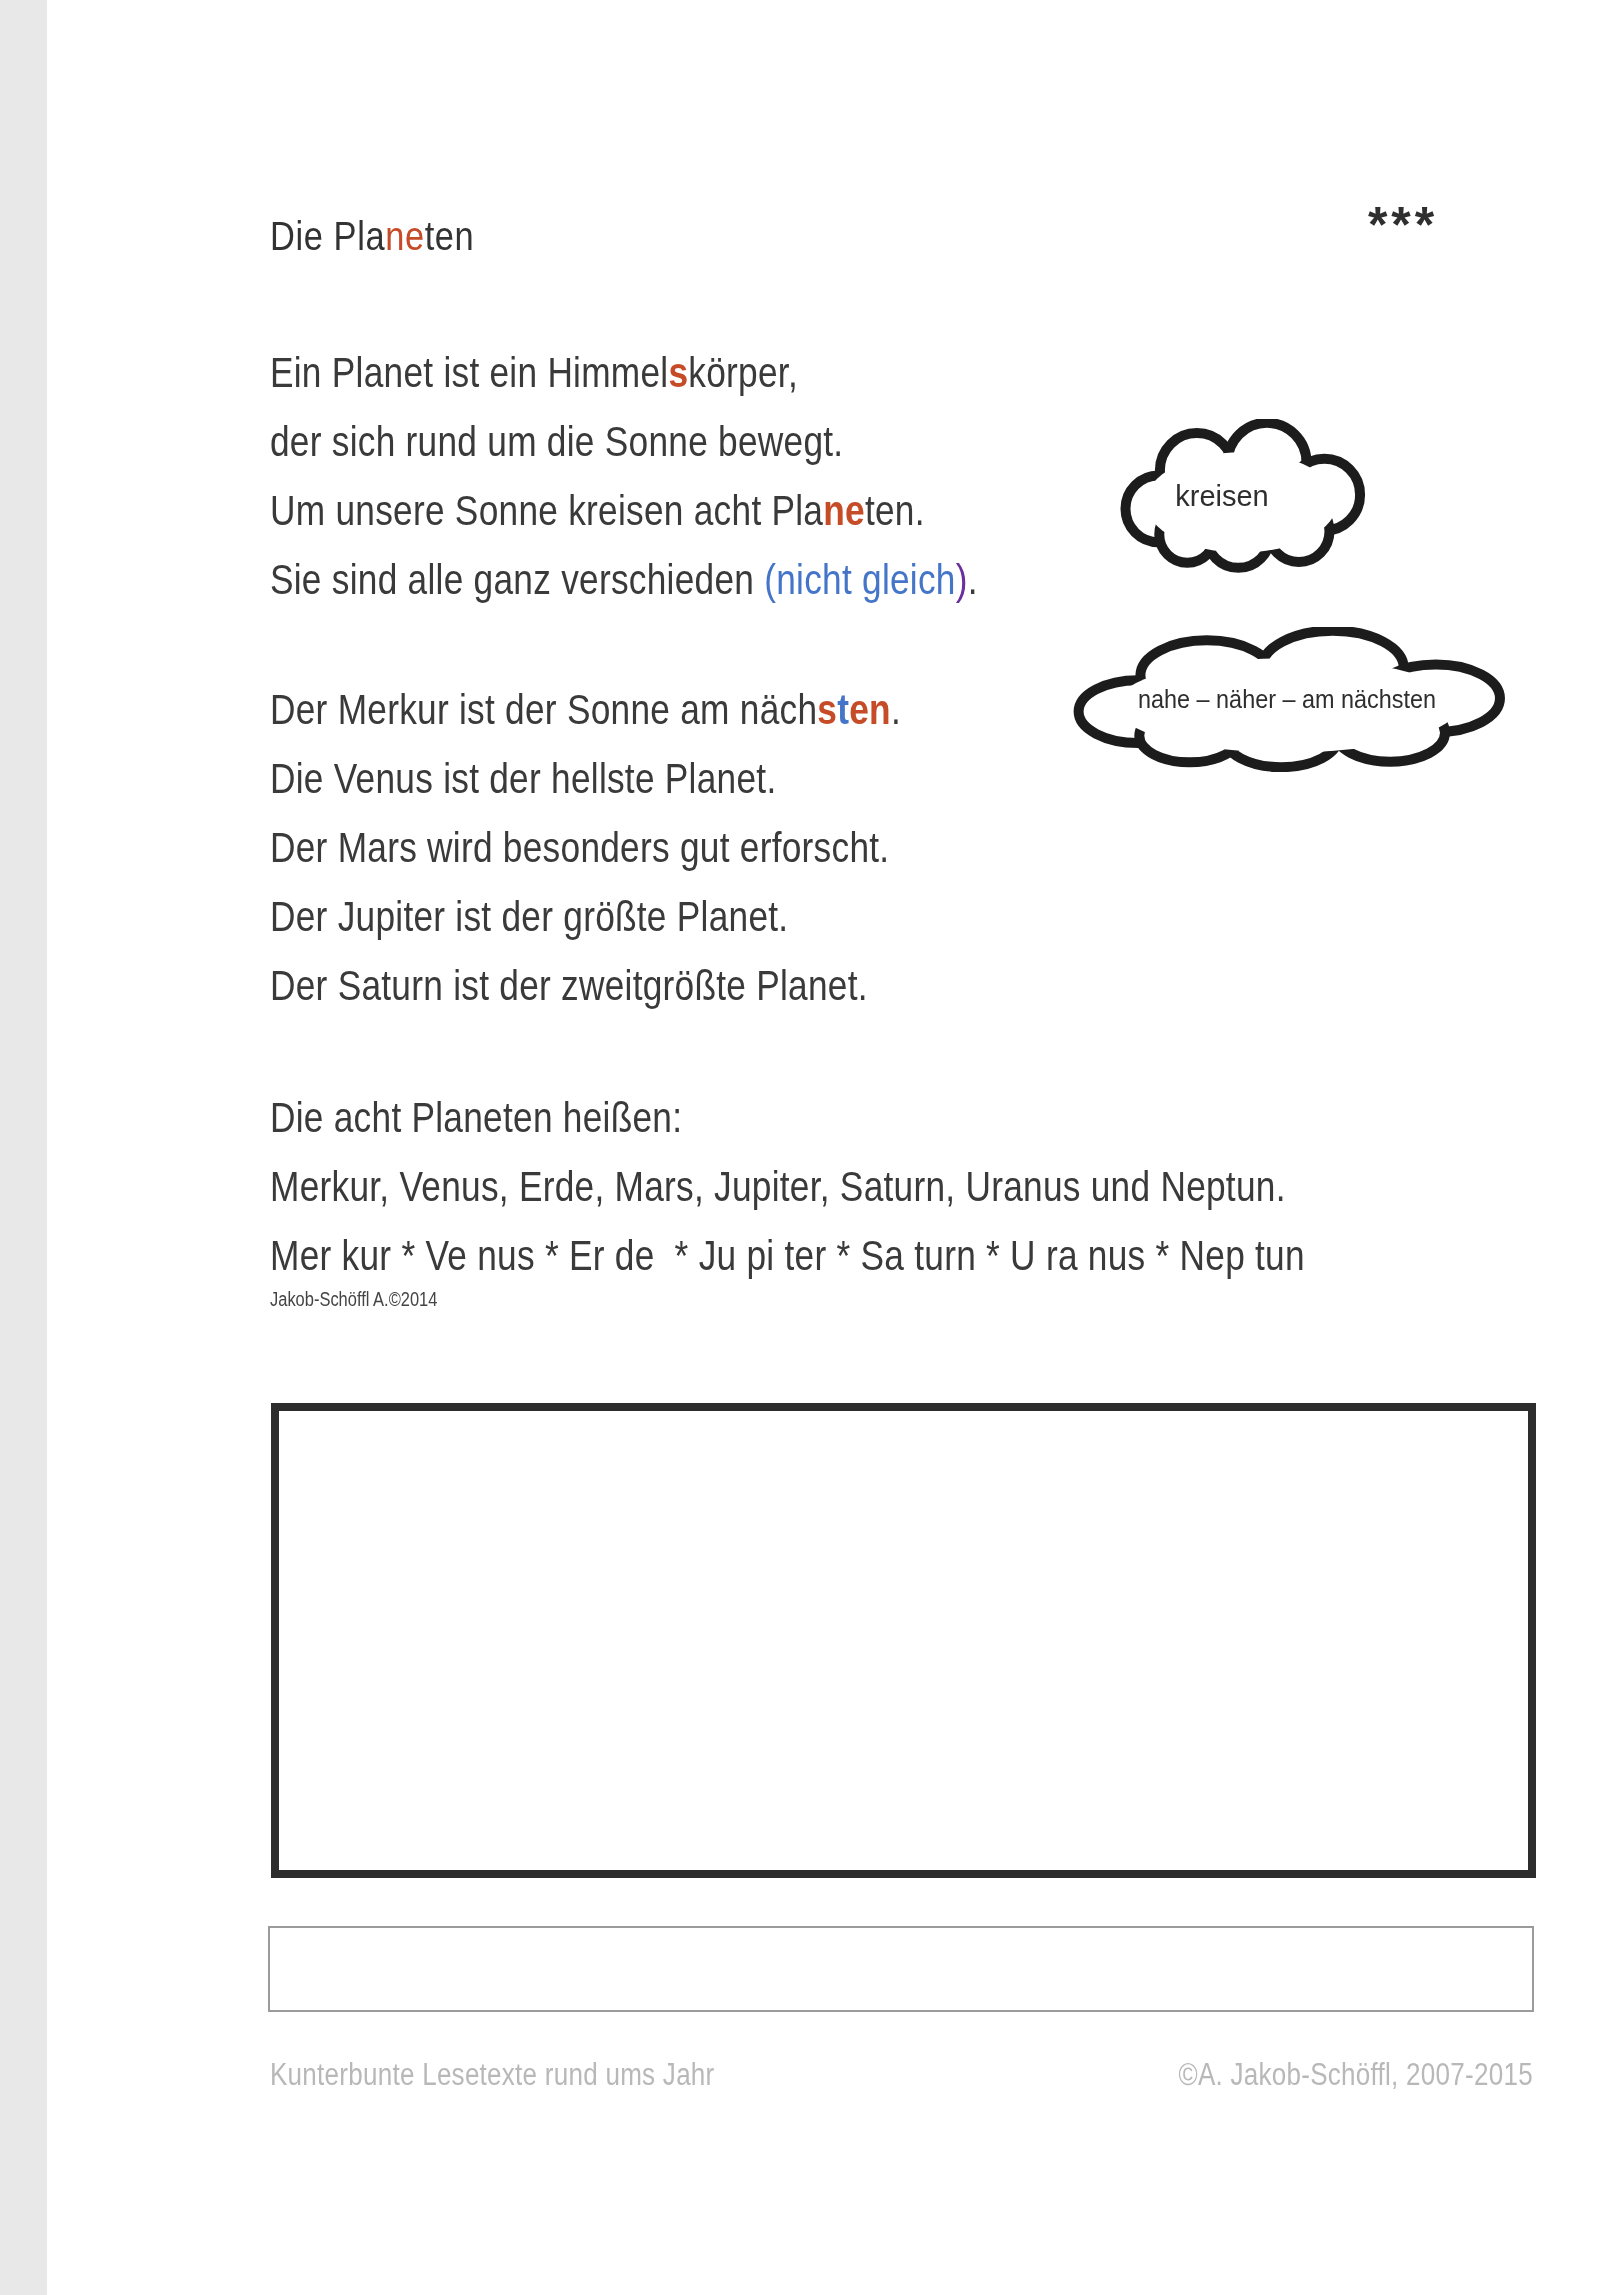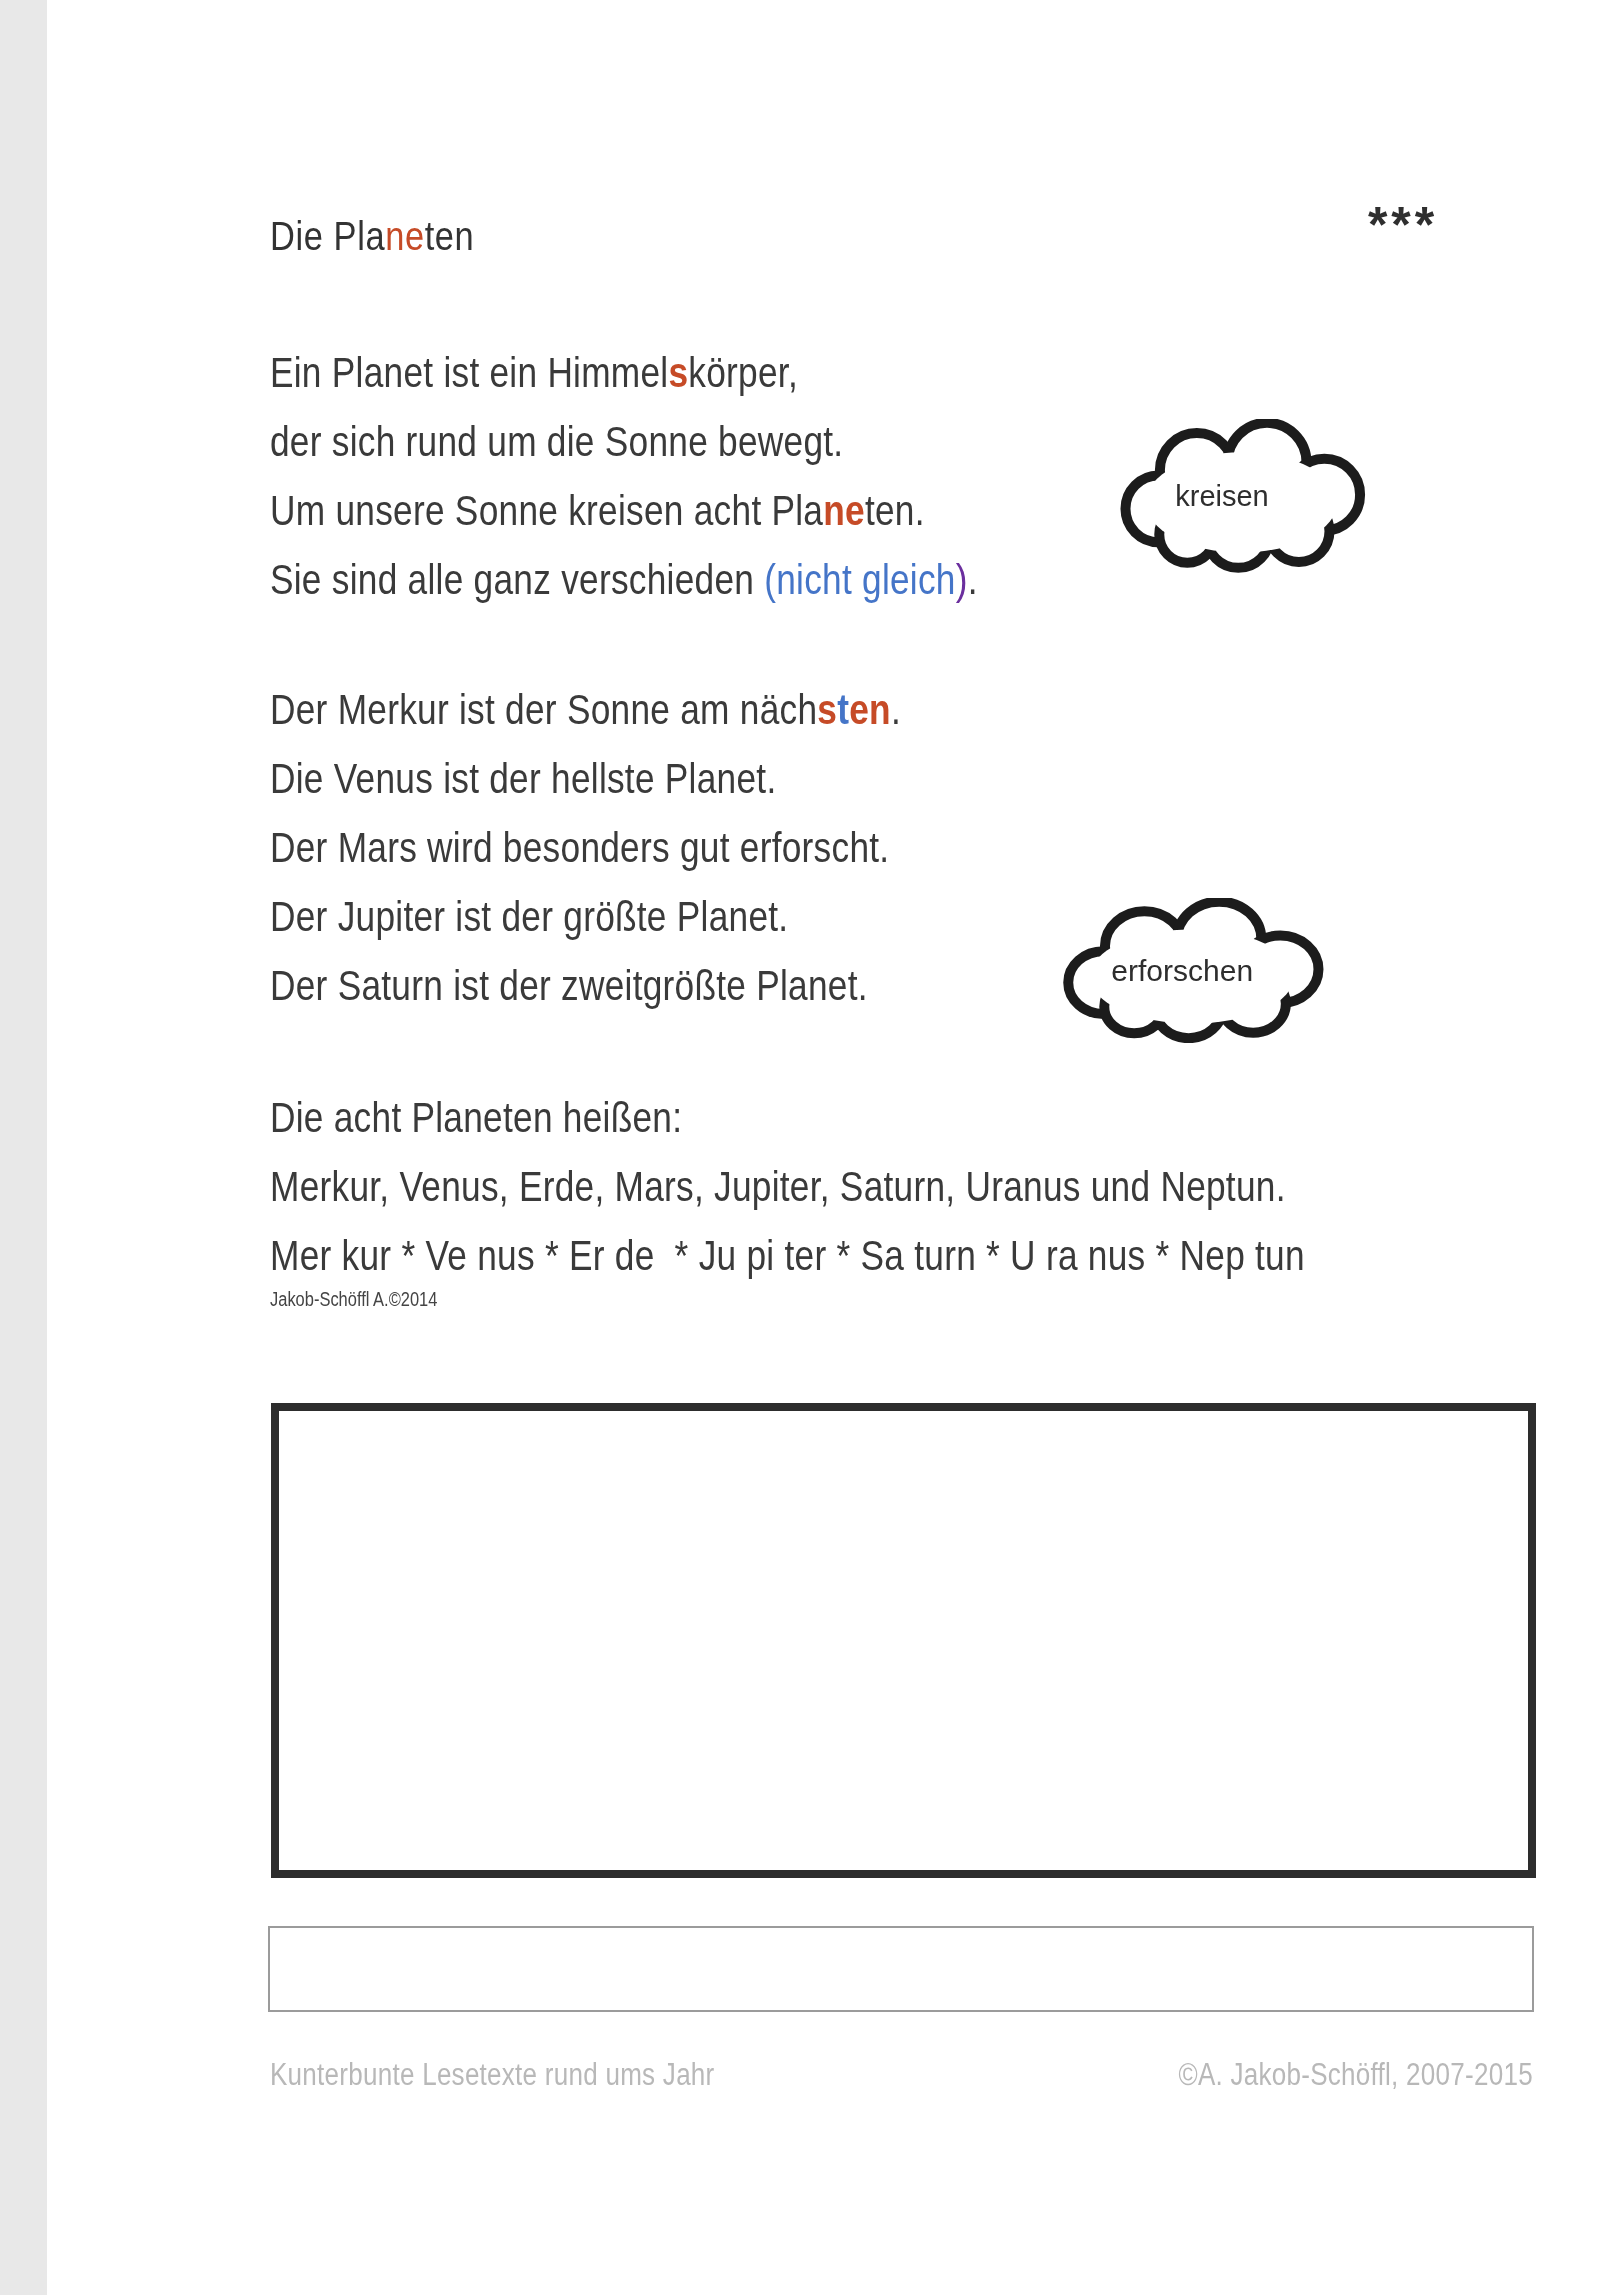--- a/index.html
+++ b/index.html
@@ -65,44 +65,44 @@
         <circle cx="330" cy="118" r="56" vector-effect="non-scaling-stroke"></circle>
         <circle cx="290" cy="175" r="48" vector-effect="non-scaling-stroke"></circle>
         <circle cx="195" cy="182" r="50" vector-effect="non-scaling-stroke"></circle>
         <circle cx="115" cy="180" r="44" vector-effect="non-scaling-stroke"></circle>
       </g>
       <ellipse cx="200" cy="130" rx="150" ry="78" fill="#ffffff"></ellipse>
     </svg>
     <div class="cloud-label" style="font-size:29px;padding-right:39px;">kreisen</div>
   </div>
 
-
-  <div class="abs para cond" style="left:223px;top:675px;">
-    <div class="line"><span>Der Merkur ist der Sonne am näch</span><span class="red b">s</span><span class="blue b">t</span><span class="red b">en</span><span>.</span></div>
-    <div class="line"><span>Die Venus ist der hellste Planet.</span></div>
-    <div class="line"><span>Der Mars wird besonders gut erforscht.</span></div>
-    <div class="line"><span>Der Jupiter ist der größte Planet.</span></div>
-    <div class="line"><span>Der Saturn ist der zweitgrößte Planet.</span></div>
-  </div>
-
-  <div class="cloud" style="left:1009px;top:898px;width:272px;height:145px;">
+  <div class="cloud" style="left:1011px;top:627px;width:458px;height:145px;">
     <svg viewBox="0 0 400 240" preserveAspectRatio="none">
       <g stroke="#1c1c1c" stroke-width="10" fill="#ffffff">
         <circle cx="70" cy="140" r="52" vector-effect="non-scaling-stroke"></circle>
         <circle cx="130" cy="80" r="58" vector-effect="non-scaling-stroke"></circle>
         <circle cx="240" cy="68" r="62" vector-effect="non-scaling-stroke"></circle>
         <circle cx="330" cy="118" r="56" vector-effect="non-scaling-stroke"></circle>
         <circle cx="290" cy="175" r="48" vector-effect="non-scaling-stroke"></circle>
         <circle cx="195" cy="182" r="50" vector-effect="non-scaling-stroke"></circle>
         <circle cx="115" cy="180" r="44" vector-effect="non-scaling-stroke"></circle>
       </g>
       <ellipse cx="200" cy="130" rx="150" ry="78" fill="#ffffff"></ellipse>
     </svg>
-    <div class="cloud-label" style="font-size:30px;padding-right:19.6px;">erforschen</div>
+    <div class="cloud-label small">nahe – näher – am nächsten</div>
   </div>
+
+  <div class="abs para cond" style="left:223px;top:675px;">
+    <div class="line"><span>Der Merkur ist der Sonne am näch</span><span class="red b">s</span><span class="blue b">t</span><span class="red b">en</span><span>.</span></div>
+    <div class="line"><span>Die Venus ist der hellste Planet.</span></div>
+    <div class="line"><span>Der Mars wird besonders gut erforscht.</span></div>
+    <div class="line"><span>Der Jupiter ist der größte Planet.</span></div>
+    <div class="line"><span>Der Saturn ist der zweitgrößte Planet.</span></div>
+  </div>
+
 
   <div class="abs para names cond" style="left:223px;top:1083px;">
     <div class="line"><span>Die acht Planeten heißen:</span></div>
     <div class="line"><span>Merkur, Venus, Erde, Mars, Jupiter, Saturn, Uranus und Neptun.</span></div>
     <div class="line"><span>Mer kur * Ve nus * Er de  * Ju pi ter * Sa turn * U ra nus * Nep tun</span></div>
   </div>
 
   <div class="abs credit cond" style="left:223px;top:1288px;">Jakob-Schöffl A.©2014</div>
 
   <div class="big-box"></div>

